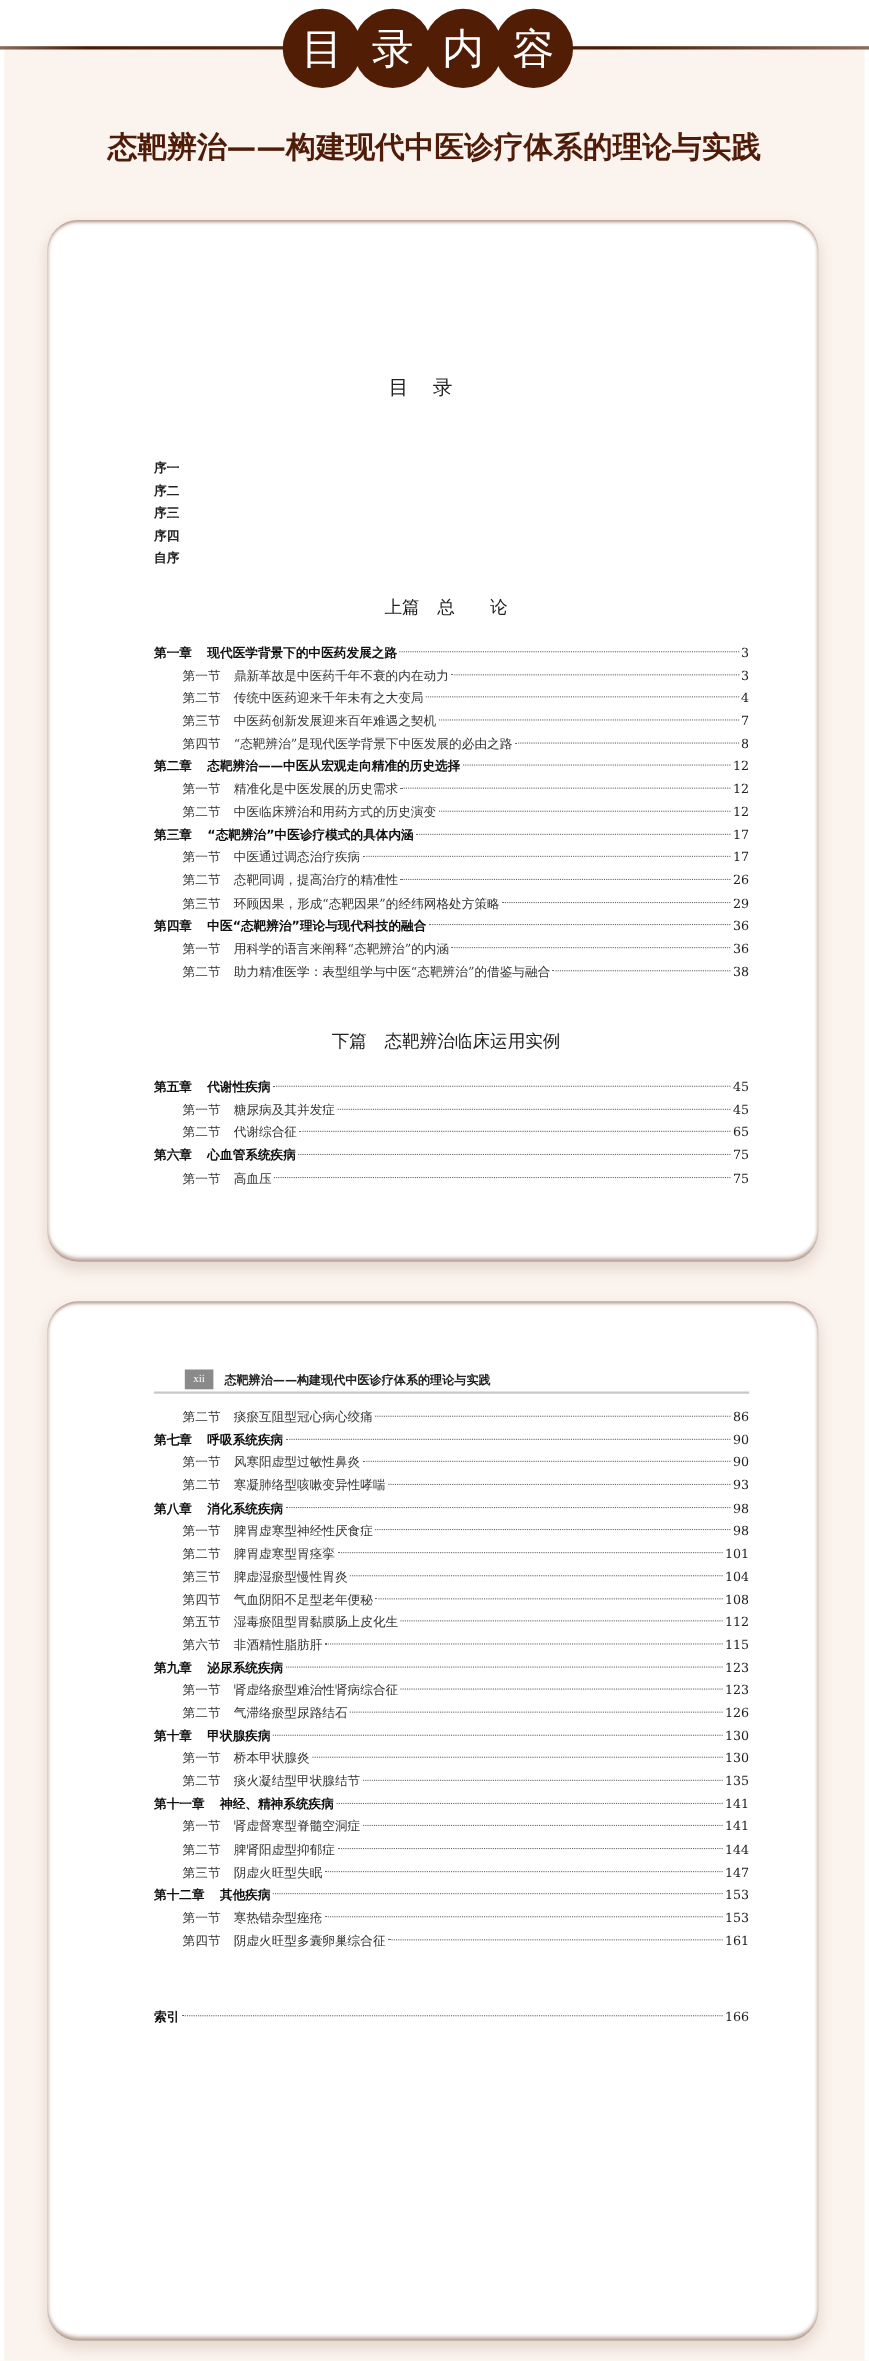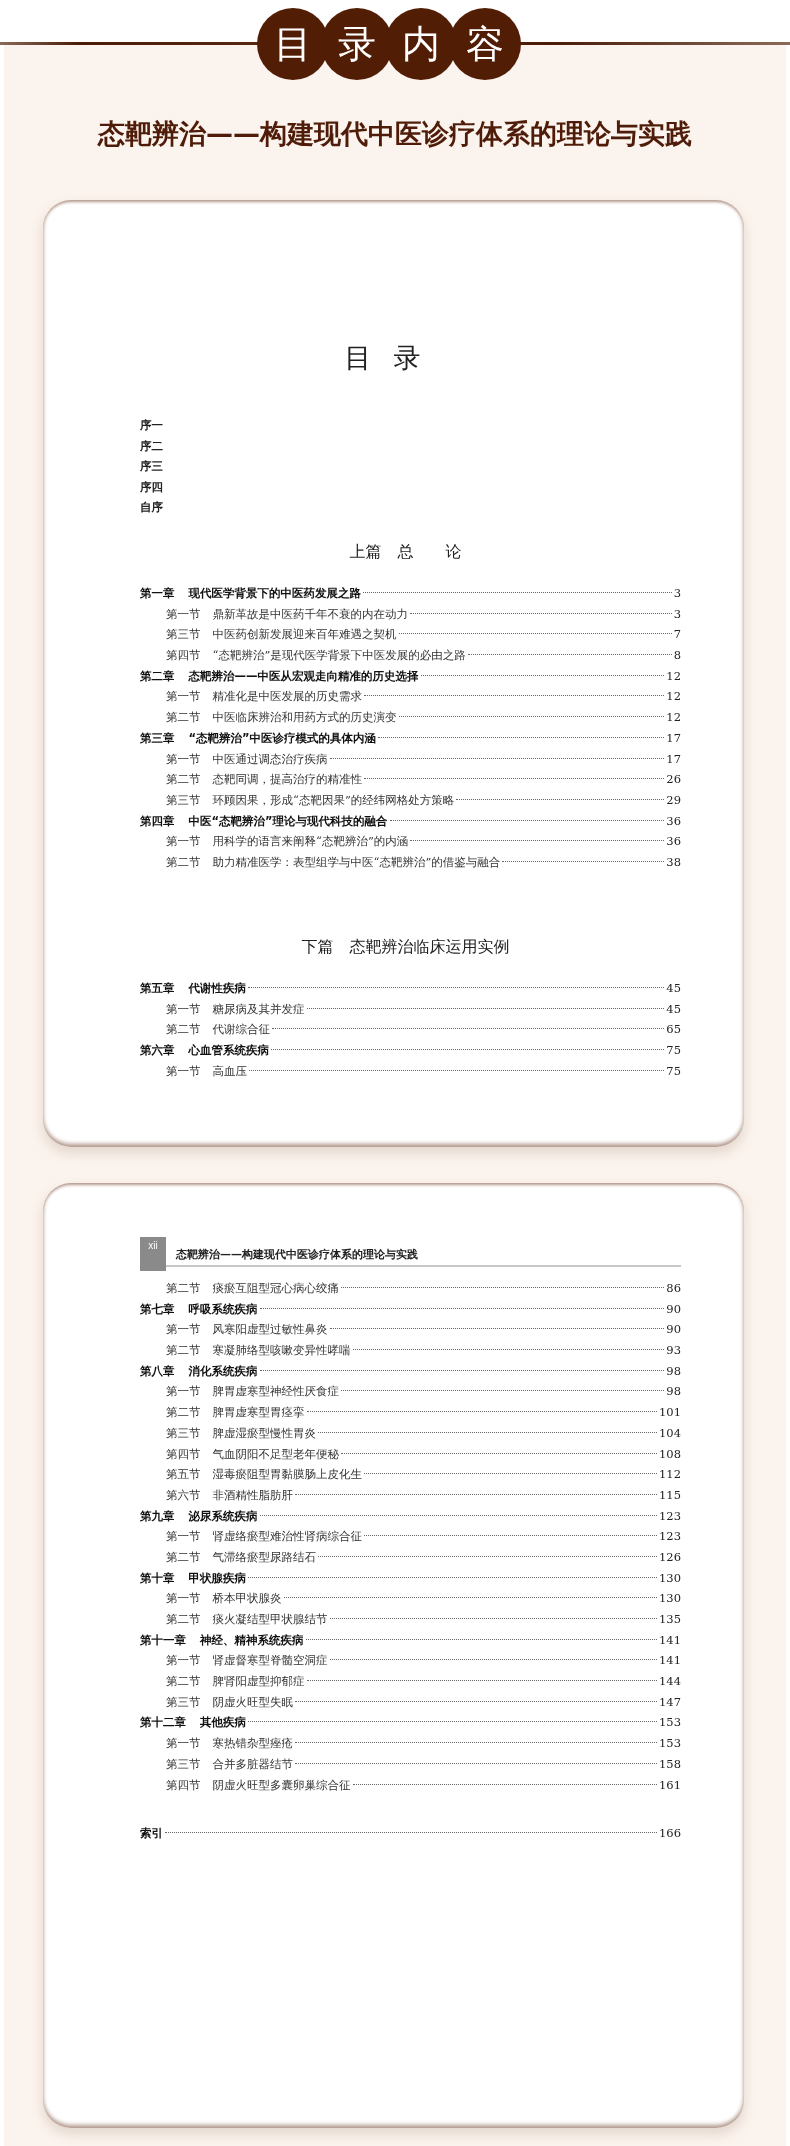--- a/index.html
+++ b/index.html
@@ -34,21 +34,21 @@
     border-radius:28px;
     box-shadow: inset 0 3px 3px -1px #b59a8e, inset 0 -4px 4px -1px #b0968a,
                 inset 3px 0 4px -2px #e5dcd6, inset -3px 0 4px -2px #e5dcd6,
                 0 6px 12px rgba(160,130,110,0.25);
   }
   .card1 { top:200px; height:947px; }
   .card2 { top:1183px; height:945px; }
 
   .toc-heading {
     position:absolute; left:0; width:701px; top:140px; text-align:center;
-    font-size:27px; letter-spacing:22px; font-family:"DejaVu Serif",serif;
+    font-size:18px; letter-spacing:22px; font-family:"DejaVu Serif",serif;
   }
   .pre-list { position:absolute; left:97px; top:215px; }
   .pre-item { font-family:"DejaVu Sans",sans-serif; font-size:11.5px; height:20.6px; line-height:20.6px; color:#222;font-weight:bold; }
   .part-title {
     position:absolute; left:12px; width:701px; text-align:center;
     font-family:"DejaVu Sans",sans-serif; font-size:16px; color:#222;
   }
   .part1 { top:342px; word-spacing:6px; }
   .part2 { top:737px; }
   .toc { position:absolute; left:97px; width:541px; }
@@ -56,21 +56,21 @@
   .row .lbl { flex:0 0 auto; }
   .row .dots { flex:1 1 auto; border-bottom:1px dotted #666; margin:0 2px; position:relative; top:-4px; height:1px; }
   .row .pg { flex:0 0 auto; font-family:"DejaVu Serif",serif; font-size:11.5px; }
   .row.chap .lbl { font-family:"DejaVu Sans",sans-serif; font-weight:bold; color:#111; }
   .row.chap .num { margin-right:14px; }
   .row.sec .lbl { padding-left:26px; font-family:"DejaVu Serif",serif; color:#333; }
   .row.sec .num { margin-right:12px; }
   .row.plain .lbl { font-family:Liberation Mono, monospace; font-weight:bold; color:#111; }
 
   .runhead { position:absolute; left:97px; top:60px; width:541px; height:22px; border-bottom:2px solid #c8c8c8; display:flex; align-items:center; }
-  .runhead .pgbox { background:#8a8a8a; color:#fff; font-family:Liberation Sans, sans-serif; font-size:10px; width:26px; height:34px; line-height:18px; text-align:center; margin-right:10px; }
+  .runhead .pgbox { background:#8a8a8a; color:#fff; font-family:Liberation Serif, serif; font-size:10px; width:26px; height:18px; line-height:18px; text-align:center; margin-right:10px;margin-left:28px; }
   .runhead .rt { font-family:"DejaVu Sans",sans-serif; font-size:11px; font-weight:bold; color:#222; }
 </style>
 </head>
 <body>
 
 <div class="bg-peach"></div>
 <div class="top-rule"></div>
 
 <div class="circles">
   <div class="circle" style="left:0">目</div>
@@ -96,20 +96,25 @@
         <span class="lbl"><span class="num">第一章</span><span>现代医学背景下的中医药发展之路</span></span>
         <span class="dots"></span>
         <span class="pg">3</span>
       </div>
       <div class="row sec">
         <span class="lbl"><span class="num">第一节</span><span>鼎新革故是中医药千年不衰的内在动力</span></span>
         <span class="dots"></span>
         <span class="pg">3</span>
       </div>
       <div class="row sec">
+        <span class="lbl"><span class="num">第二节</span><span>传统中医药迎来千年未有之大变局</span></span>
+        <span class="dots"></span>
+        <span class="pg">4</span>
+      </div>
+      <div class="row sec">
         <span class="lbl"><span class="num">第三节</span><span>中医药创新发展迎来百年难遇之契机</span></span>
         <span class="dots"></span>
         <span class="pg">7</span>
       </div>
       <div class="row sec">
         <span class="lbl"><span class="num">第四节</span><span>“态靶辨治”是现代医学背景下中医发展的必由之路</span></span>
         <span class="dots"></span>
         <span class="pg">8</span>
       </div>
       <div class="row chap">
@@ -306,25 +311,20 @@
       </div>
       <div class="row chap">
         <span class="lbl"><span class="num">第十二章</span><span>其他疾病</span></span>
         <span class="dots"></span>
         <span class="pg">153</span>
       </div>
       <div class="row sec">
         <span class="lbl"><span class="num">第一节</span><span>寒热错杂型痤疮</span></span>
         <span class="dots"></span>
         <span class="pg">153</span>
-      </div>
-      <div class="row sec">
-        <span class="lbl"><span class="num">第三节</span><span>合并多脏器结节</span></span>
-        <span class="dots"></span>
-        <span class="pg">158</span>
       </div>
       <div class="row sec">
         <span class="lbl"><span class="num">第四节</span><span>阴虚火旺型多囊卵巢综合征</span></span>
         <span class="dots"></span>
         <span class="pg">161</span>
       </div>
     </div>
   <div class="toc" style="top:640px;">
     <div class="row plain">
       <span class="lbl">索引</span>

